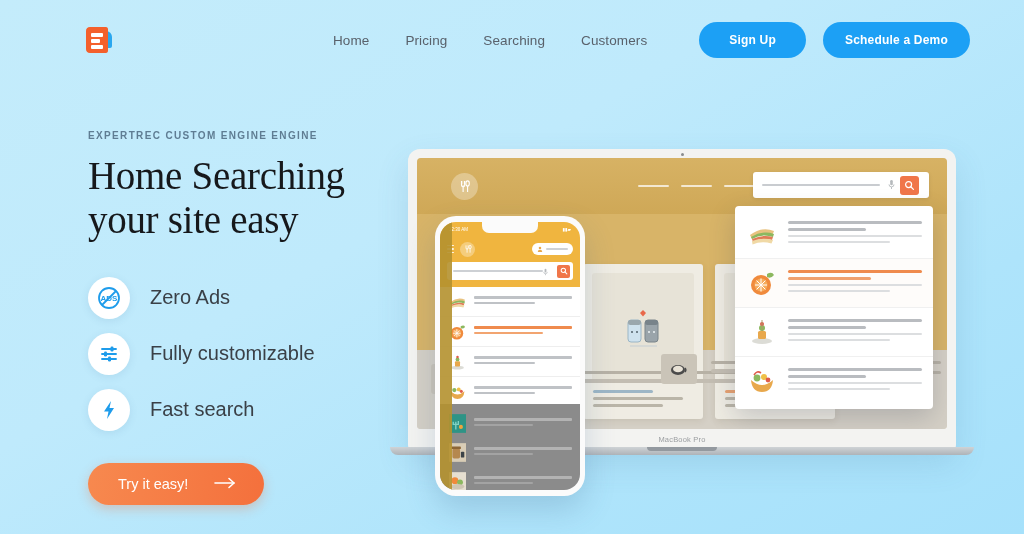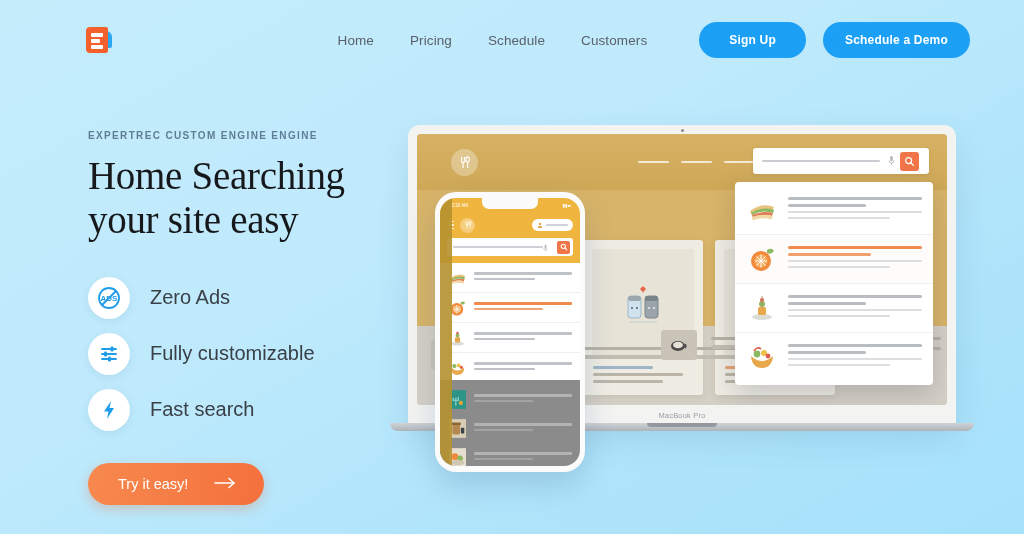--- a/index.html
+++ b/index.html
@@ -167,21 +167,21 @@
     cursor: pointer;
     box-shadow: 0 4px 12px rgba(240,110,55,.30);
     font-family: "Liberation Sans", sans-serif;
   }
   .cta-arrow { display: block; }
 
   
   .hero-art {
     position: absolute;
     left: 390px;
-    top: 112px;
+    top: 136px;
     width: 600px;
     height: 340px;
   }
 
   
   .laptop-lid {
     position: absolute;
     left: 18px; top: 13px;
     width: 548px; height: 300px;
     background: #f3f3f1;
@@ -495,21 +495,21 @@
     <span class="bar b1"></span>
     <span class="bar b2"></span>
     <span class="bar b3"></span>
   </div>
 
   <div class="nav-spacer"></div>
 
   <nav class="main-nav">
     <a class="nav-link">Home</a>
     <a class="nav-link">Pricing</a>
-    <a class="nav-link">Schedule</a>
+    <a class="nav-link">Searching</a>
     <a class="nav-link">Customers</a>
   </nav>
 
   <div class="nav-actions">
     <button class="btn-pill signup">Sign Up</button>
     <button class="btn-pill">Schedule a Demo</button>
   </div>
 </header>
 
 <section class="hero-left">

